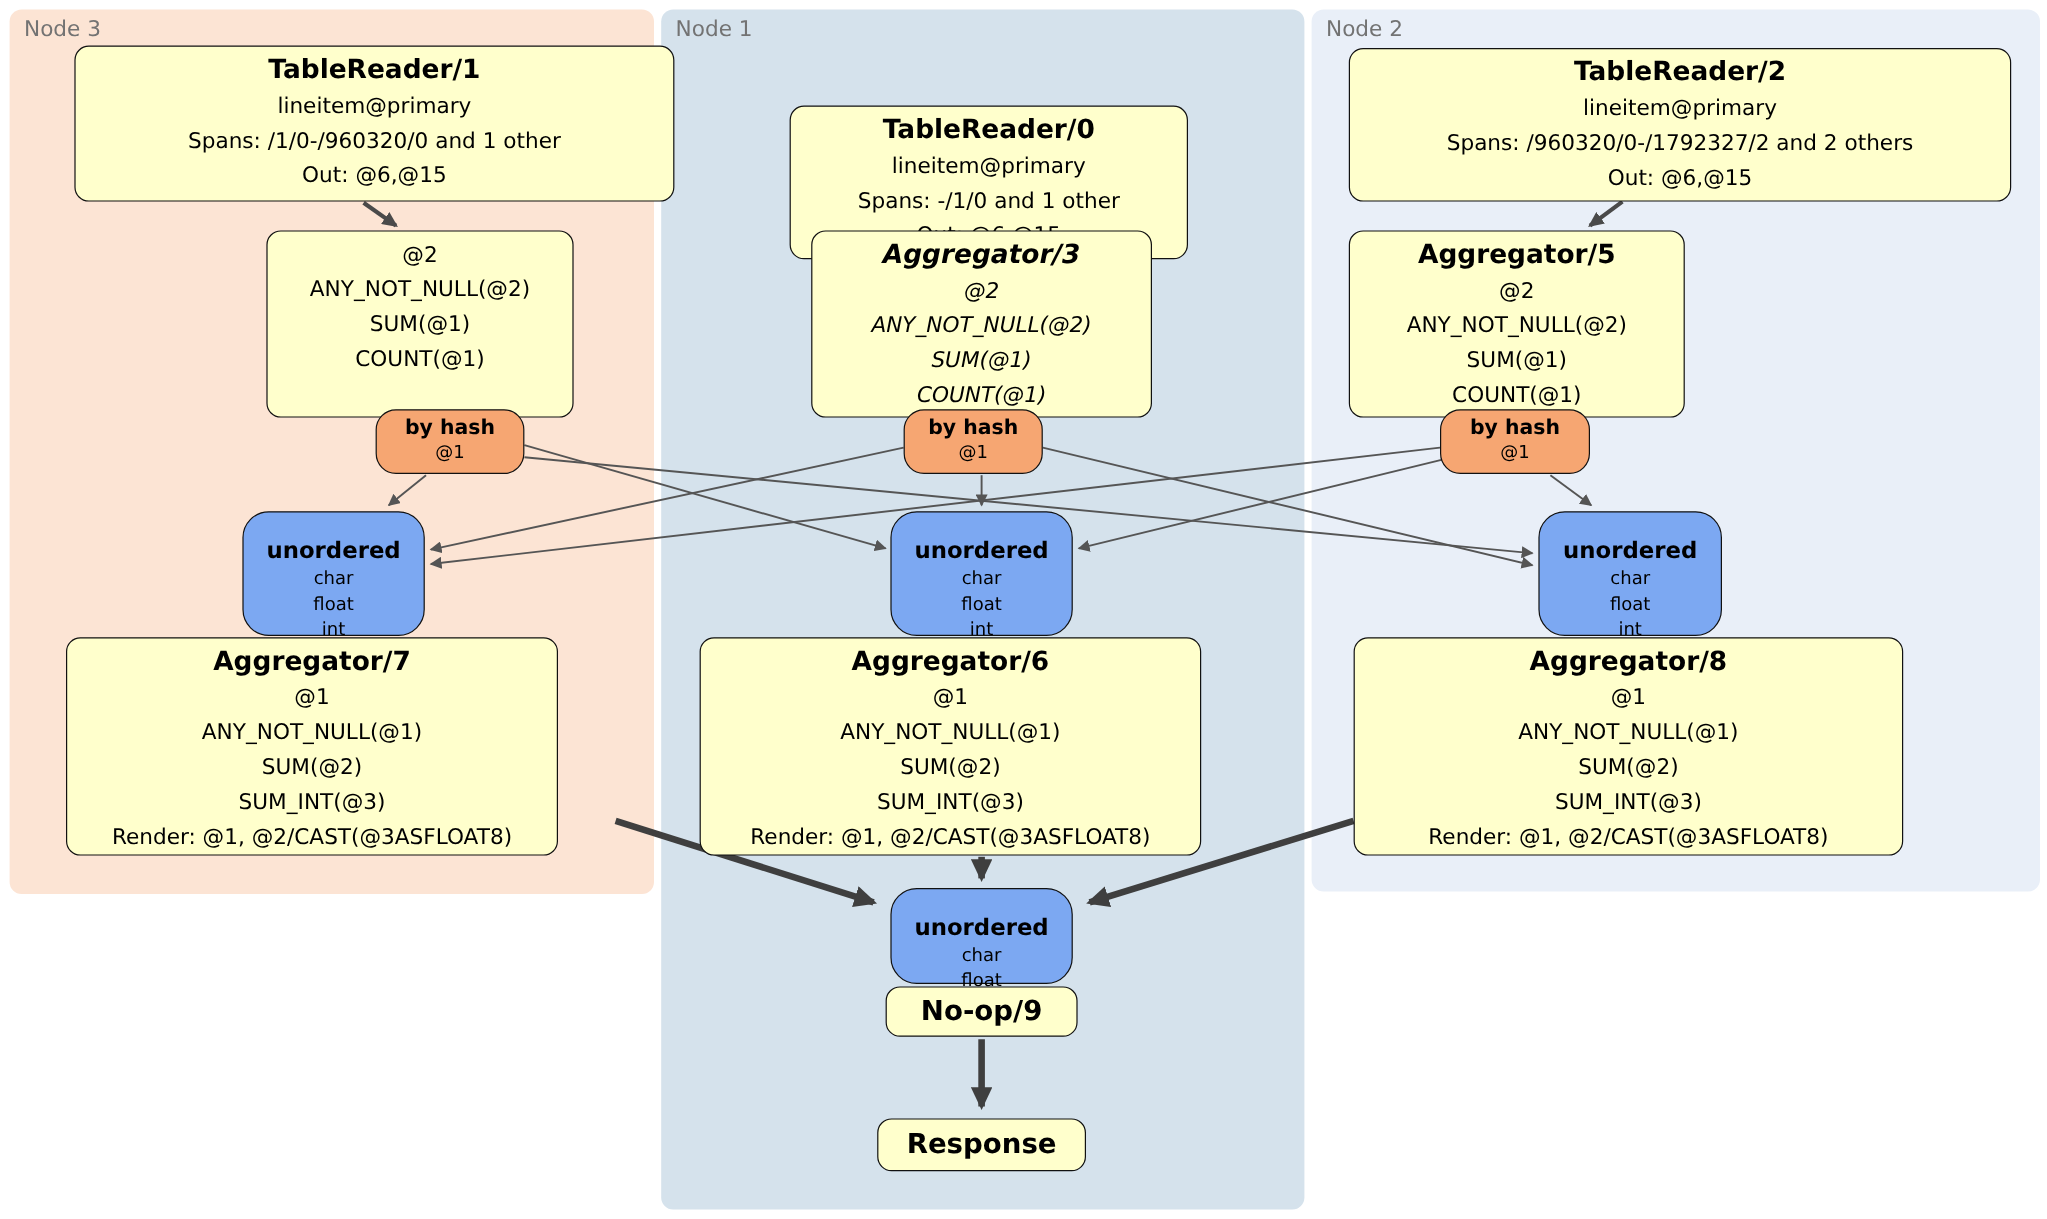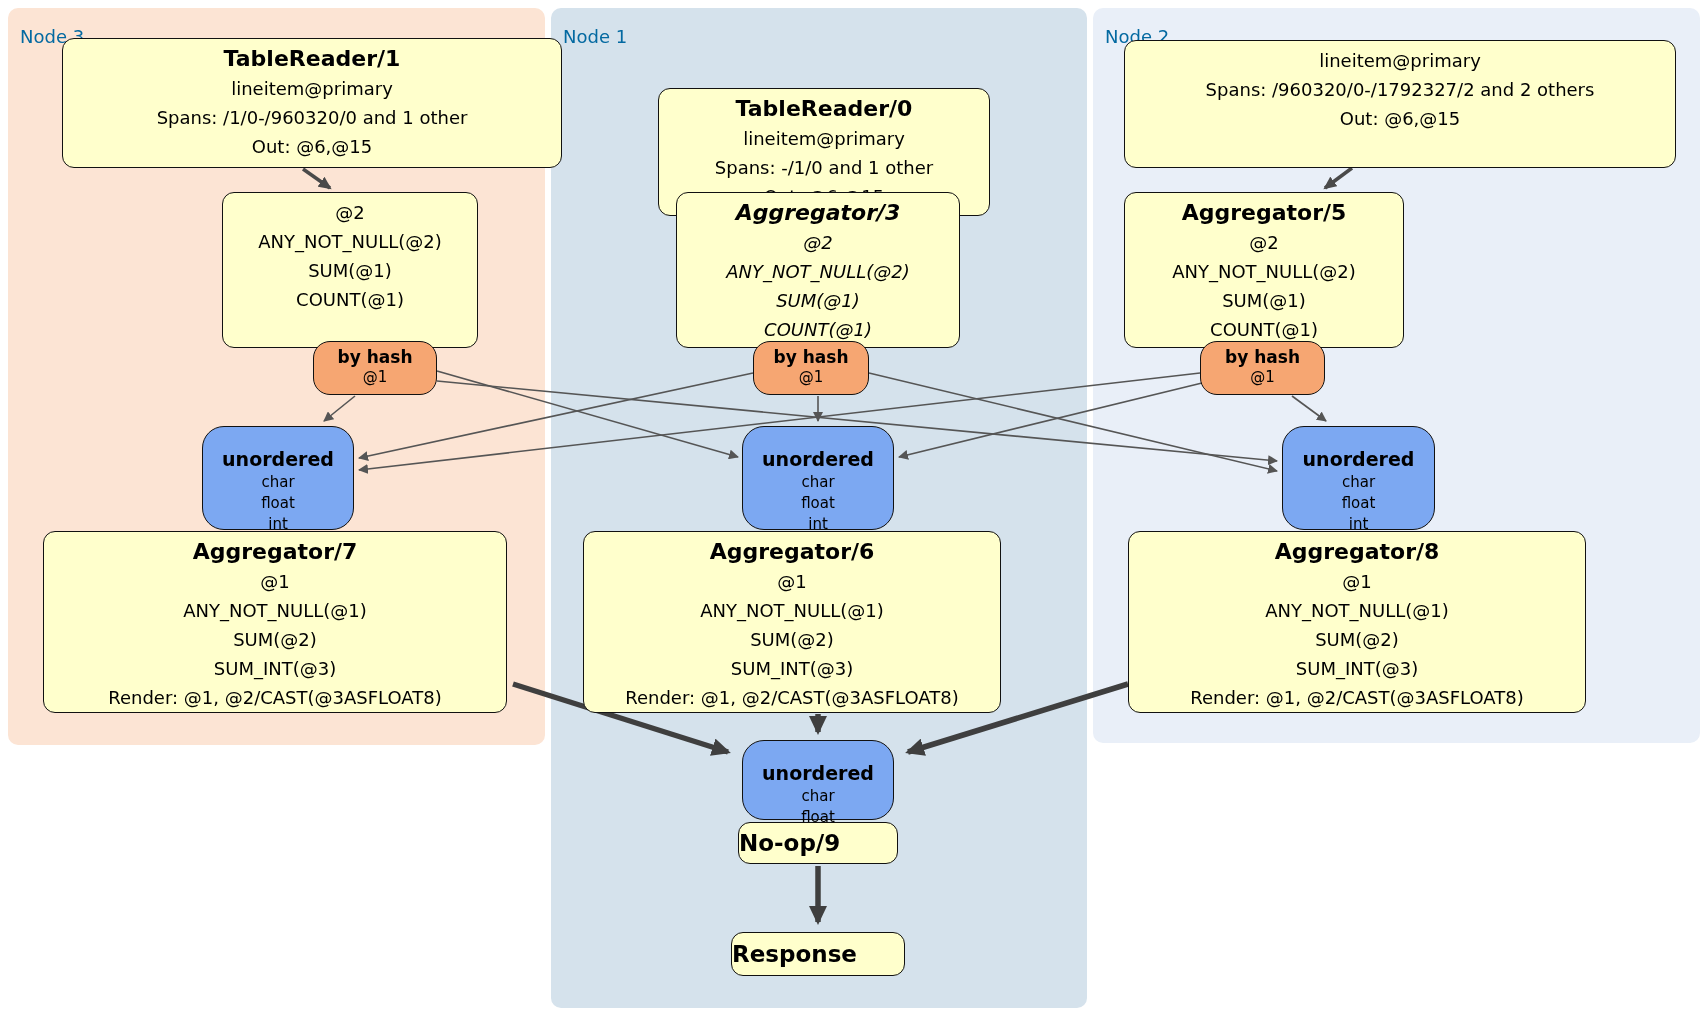--- a/index.html
+++ b/index.html
@@ -2,30 +2,30 @@
 <html><head>
 <meta charset="utf-8">
 <style>
   html,body{margin:0;padding:0;background:#ffffff;}
   body{font-family:"DejaVu Sans","Liberation Sans",sans-serif;}
   .canvas{position:relative;width:1706px;height:1016px;background:#ffffff;overflow:hidden;}
   .panel{position:absolute;border-radius:10px;z-index:0;}
   .panel-node3{left:8px;top:8px;width:537px;height:737px;background:#fce4d4;}
   .panel-node1{left:551px;top:8px;width:536px;height:1000px;background:#d5e2ec;}
   .panel-node2{left:1093px;top:8px;width:607px;height:735px;background:#e9eff8;}
-  .panel-label{position:absolute;left:12px;top:18px;font-size:18px;color:#0369a1;}
+  .panel-label{position:absolute;left:12px;top:6px;font-size:18px;color:#737373;}
   .edges{position:absolute;left:0;top:0;z-index:1;}
   .box{position:absolute;z-index:2;box-sizing:border-box;background:#ffffcc;border:1.6px solid #111;
        border-radius:12px;text-align:center;color:#000;font-size:18px;line-height:29px;padding-top:5px;}
   .box .title{font-weight:bold;font-size:22px;line-height:30px;}
   .router{background:#f6a672;border-radius:17px;font-size:15px;line-height:19px;padding-top:4px;}
   .router .title{font-size:17px;line-height:22px;}
   .sync{background:#7ca8f2;border-radius:22px;font-size:15px;line-height:21px;padding-top:20px;}
   .sync .title{font-size:19px;line-height:25px;}
-  .small{display:flex;align-items:center;padding-top:0;}
+  .small{display:flex;align-items:center;justify-content:center;padding-top:0;}
   .small .title{font-size:23px;line-height:26px;}
 </style>
 </head>
 <body>
 
 <div class="canvas">
 
   <div class="panel panel-node3">
     <div class="panel-label">Node 3</div>
   </div>
@@ -90,21 +90,21 @@
   <div class="box router" style="left:313px;top:341px;width:124px;height:54px;">
     <div class="title">by hash</div>
     <div>@1</div>
   </div>
   <div class="box sync" style="left:202px;top:426px;width:152px;height:104px;">
     <div class="title">unordered</div>
     <div>char</div>
     <div>float</div>
     <div>int</div>
   </div>
-  <div class="box" style="left:43px;top:531px;width:464px;height:182px;">
+  <div class="box" style="left:55px;top:531px;width:410px;height:182px;">
     <div class="title">Aggregator/7</div>
     <div>@1</div>
     <div>ANY_NOT_NULL(@1)</div>
     <div>SUM(@2)</div>
     <div>SUM_INT(@3)</div>
     <div>Render: @1, @2/CAST(@3ASFLOAT8)</div>
   </div>
 
   <div class="box" style="left:658px;top:40px;width:332px;height:128px;margin-top:48px;">
     <div class="title">TableReader/0</div>
@@ -132,20 +132,21 @@
   <div class="box" style="left:583px;top:531px;width:418px;height:182px;">
     <div class="title">Aggregator/6</div>
     <div>@1</div>
     <div>ANY_NOT_NULL(@1)</div>
     <div>SUM(@2)</div>
     <div>SUM_INT(@3)</div>
     <div>Render: @1, @2/CAST(@3ASFLOAT8)</div>
   </div>
 
   <div class="box" style="left:1124px;top:40px;width:552px;height:128px;">
+    <div class="title">TableReader/2</div>
     <div>lineitem@primary</div>
     <div>Spans: /960320/0-/1792327/2 and 2 others</div>
     <div>Out: @6,@15</div>
   </div>
   <div class="box" style="left:1124px;top:192px;width:280px;height:156px;">
     <div class="title">Aggregator/5</div>
     <div>@2</div>
     <div>ANY_NOT_NULL(@2)</div>
     <div>SUM(@1)</div>
     <div>COUNT(@1)</div>

